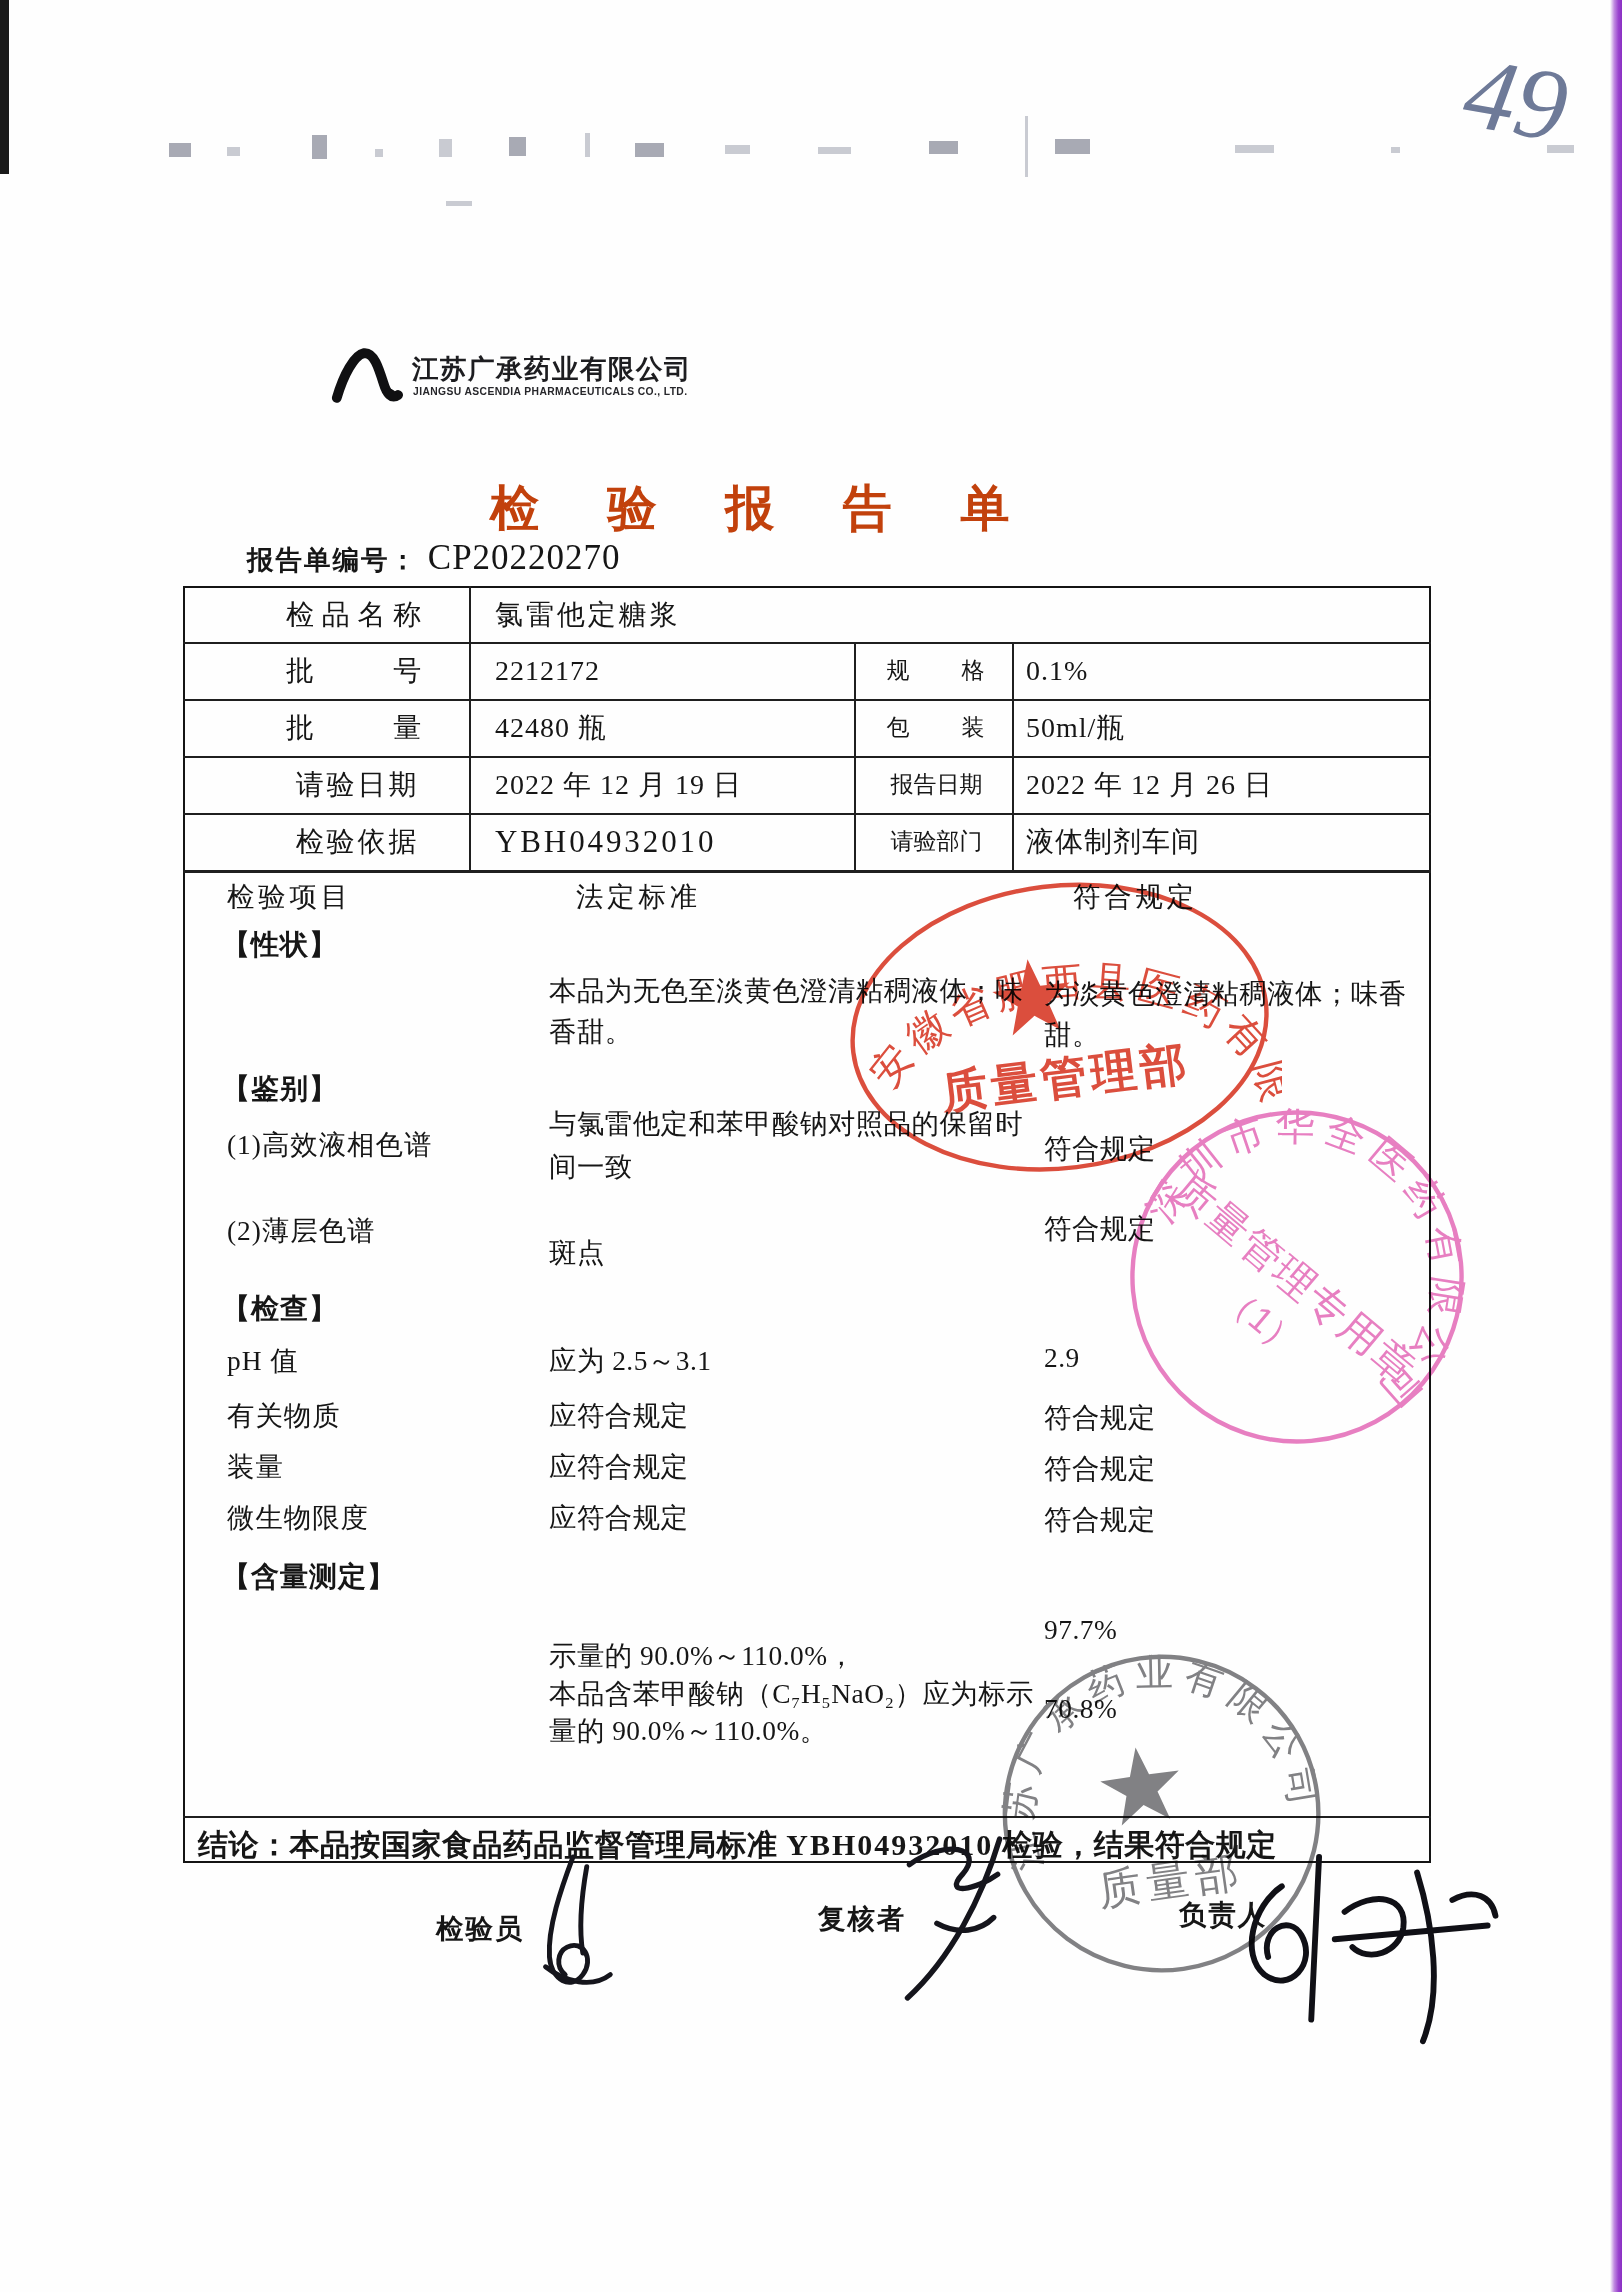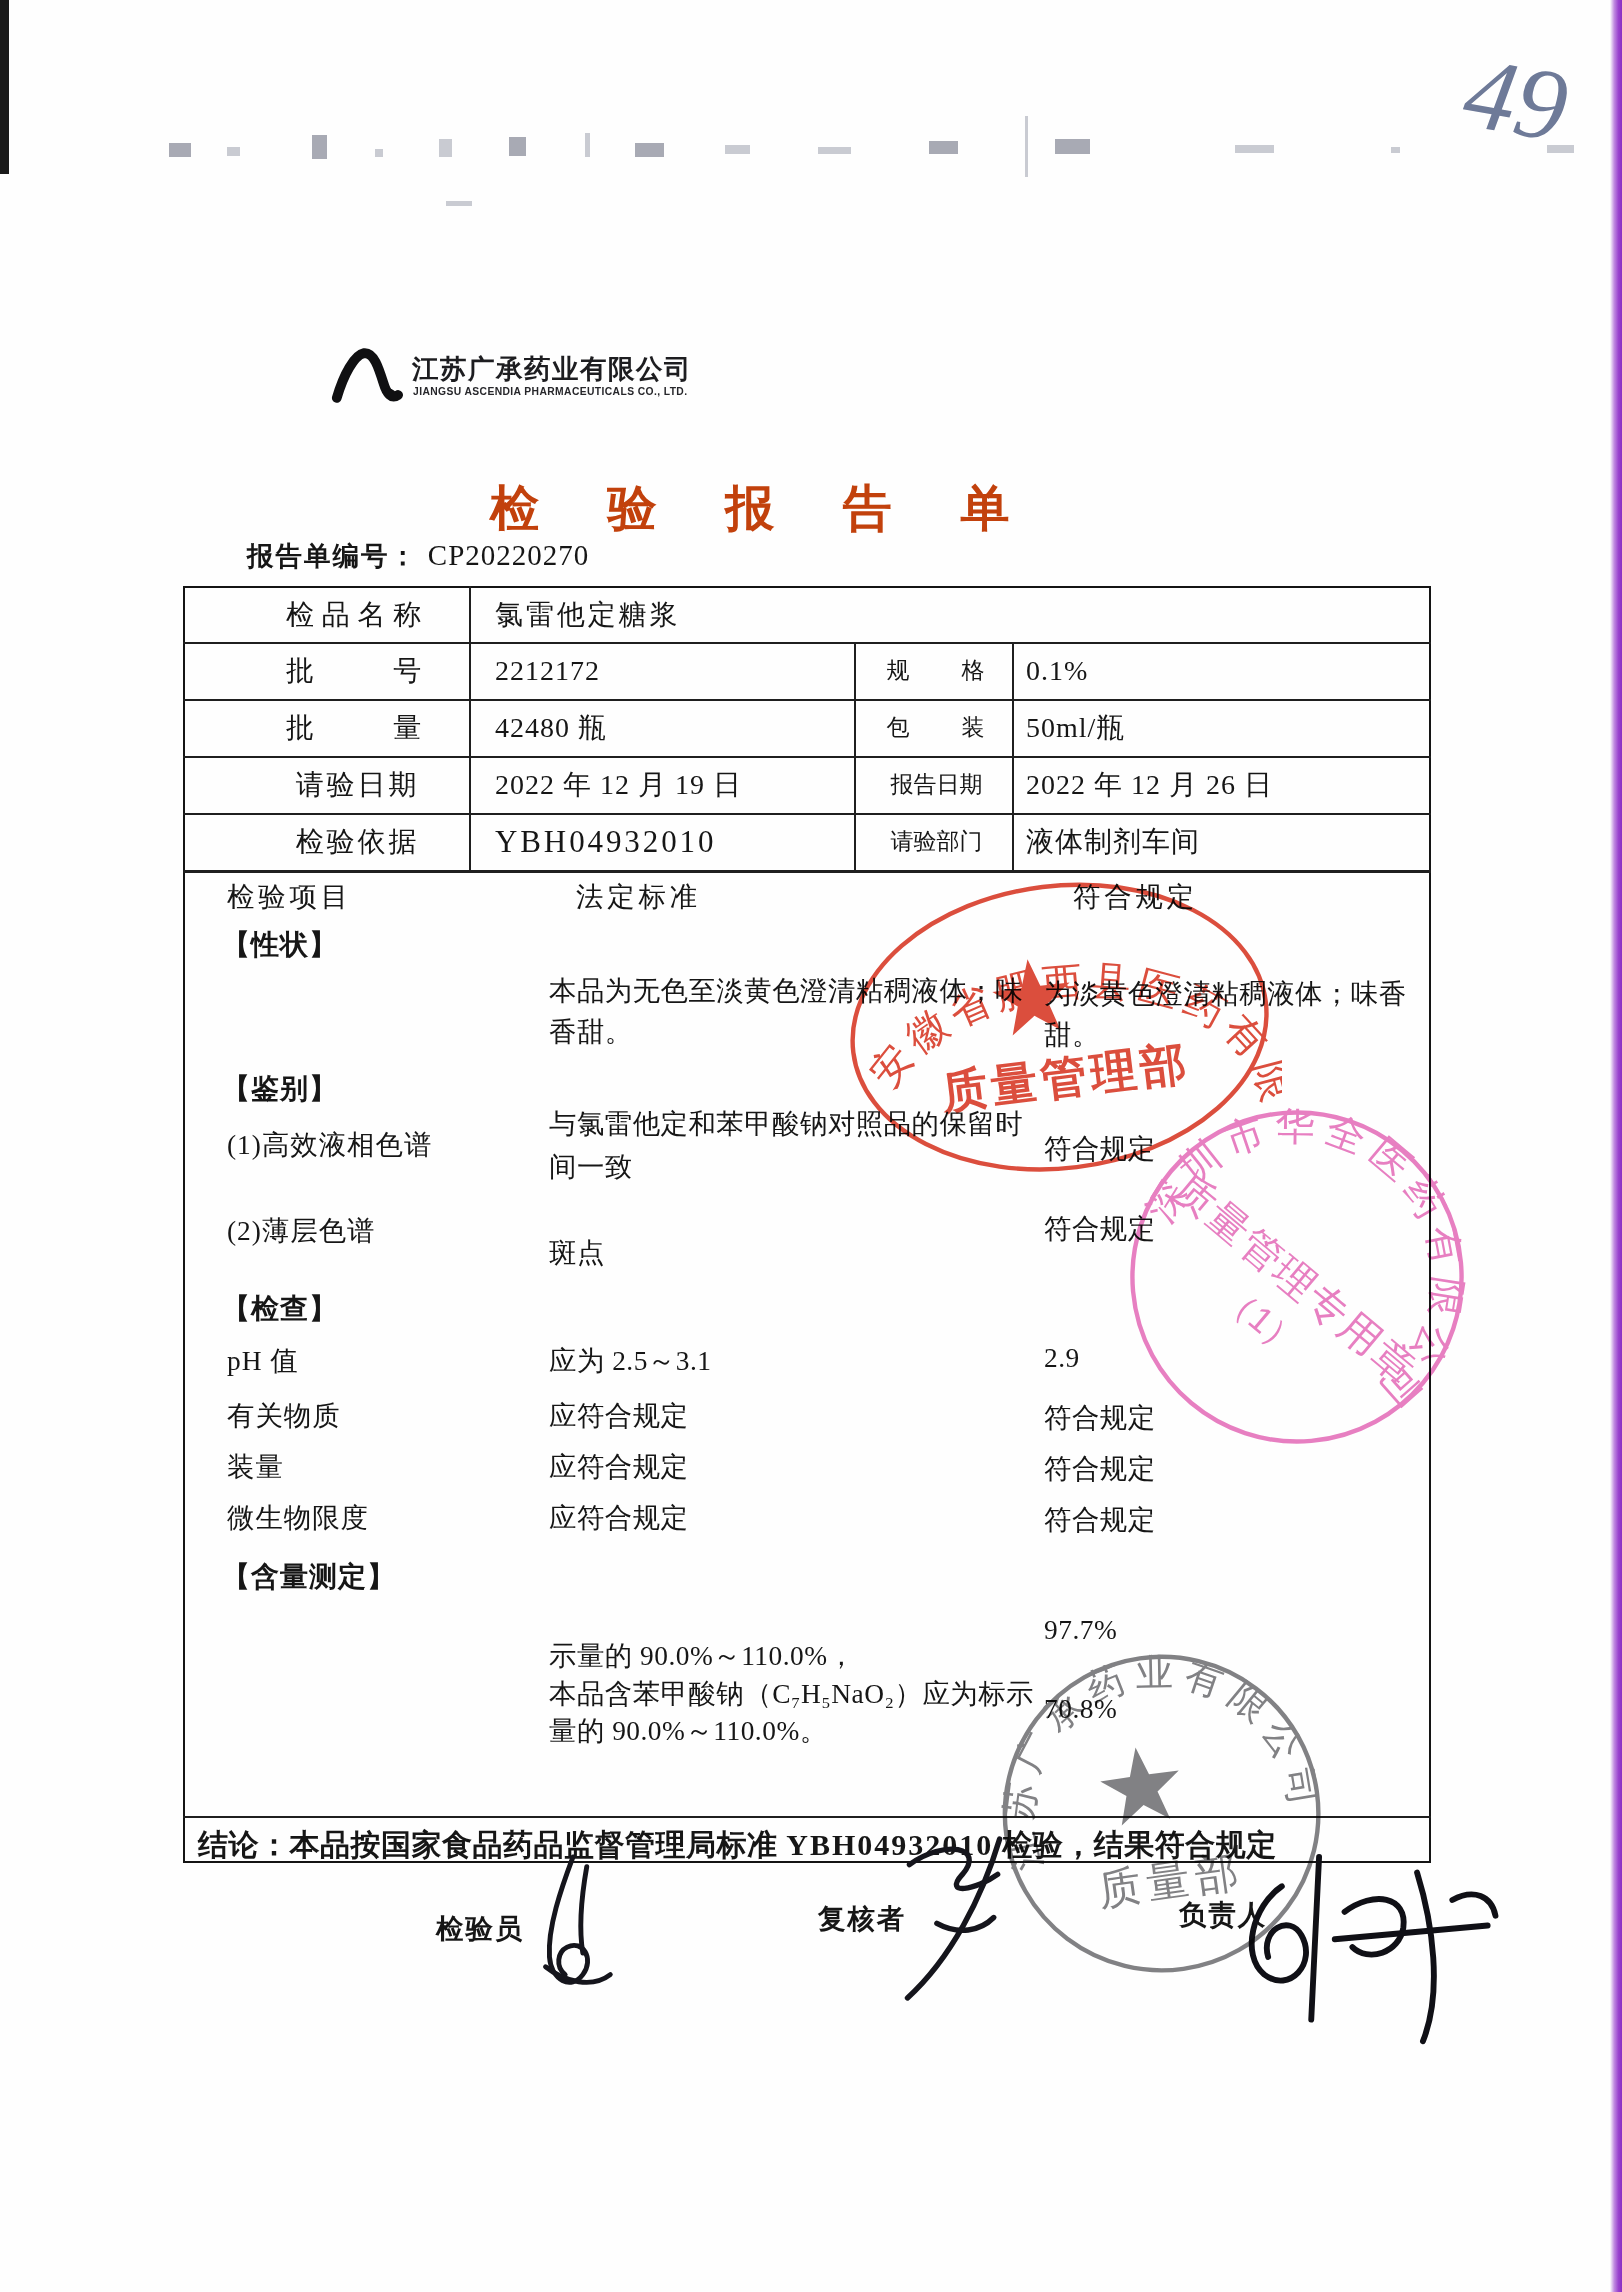--- a/index.html
+++ b/index.html
@@ -13,21 +13,21 @@
   .edge-left{position:absolute;left:0;top:0;width:8.8px;height:174px;background:#1a1a1a;}
   .edge-right{position:absolute;top:0;right:0;width:11.8px;height:2293px;
       background:linear-gradient(to right, rgba(200,140,235,0) 0%, #c08ae0 35%, #9a42cf 70%, #8a2fc2 100%);}
 
   
   .logo-cn{position:absolute;left:412px;top:351px;font-size:26.5px;font-weight:600;letter-spacing:1.5px;color:#1d1d20;font-family:"Liberation Sans",sans-serif;}
   .logo-en{position:absolute;left:413px;top:386px;font-size:10.3px;font-weight:700;letter-spacing:0.4px;color:#26262a;font-family:"Liberation Sans",sans-serif;}
   .doc-title{position:absolute;left:490px;top:476px;font-size:49px;font-weight:700;letter-spacing:9.8px;color:#c2410c;font-family:"Liberation Sans",sans-serif;}
   .report-no{position:absolute;left:247px;top:538px;display:flex;align-items:baseline;gap:9.8px;}
   .report-no .lbl{font-size:26.5px;font-weight:700;font-family:Liberation Serif, serif;letter-spacing:2px;}
-  .report-no .val{font-size:29px;font-family:"Liberation Serif",serif;letter-spacing:1px;}
+  .report-no .val{font-size:35px;font-family:"Liberation Serif",serif;letter-spacing:1px;}
 
   
   .tbl{position:absolute;left:183px;top:586px;width:1248px;height:1277px;border:2.9px solid #141414;box-sizing:border-box;}
   .hline{position:absolute;left:183px;width:1248px;height:2px;background:#1f1f1f;}
   .vline{position:absolute;width:2px;background:#1f1f1f;}
 
   .cell-label{position:absolute;left:245px;width:225px;height:53px;display:flex;align-items:center;justify-content:center;
       font-size:28px;letter-spacing:7.8px;}
   .cell-label2{position:absolute;left:863px;width:147px;height:53px;display:flex;align-items:center;justify-content:center;
       font-size:23px;letter-spacing:2px;}

